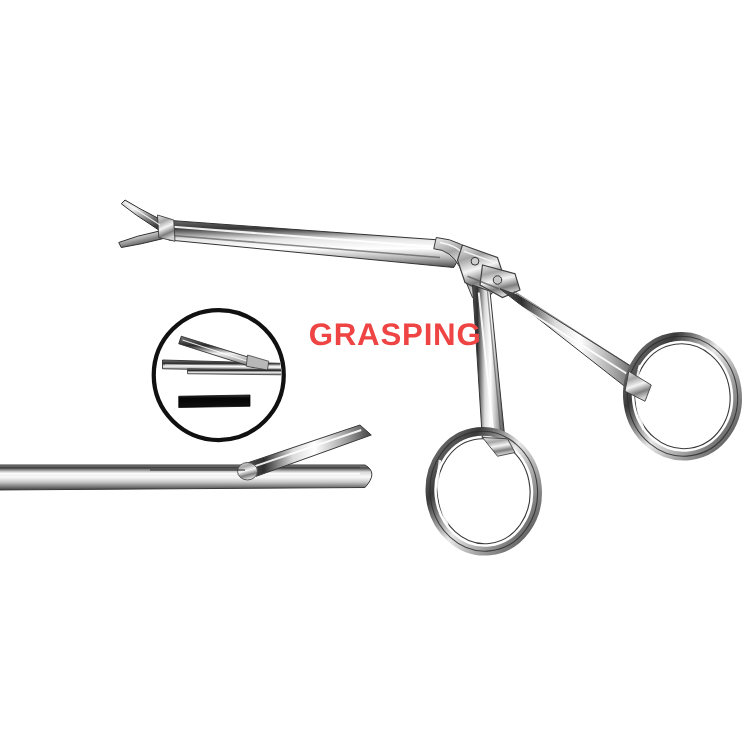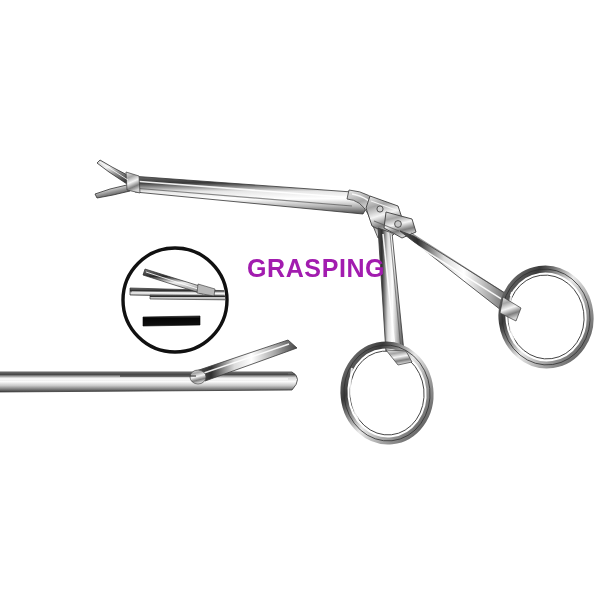--- a/index.html
+++ b/index.html
@@ -26,21 +26,21 @@
     height: 600px;
   }
   #label-grasping {
     position: absolute;
     left: 247px;
     top: 256px;
     font-family: "Liberation Sans", sans-serif;
     font-size: 25px;
     font-weight: bold;
     letter-spacing: 0.6px;
-    color: #a21caf;
+    color: #ef4444;
     white-space: nowrap;
     line-height: 1;
     -webkit-font-smoothing: antialiased;
   }
 </style>
 </head>
 <body>
 
 <div id="stage">
 

